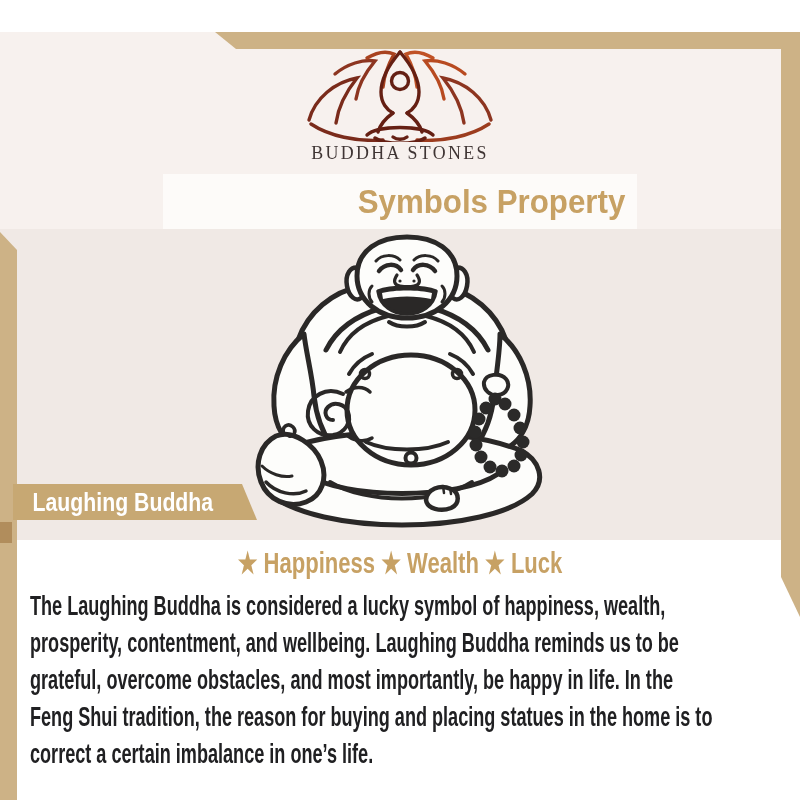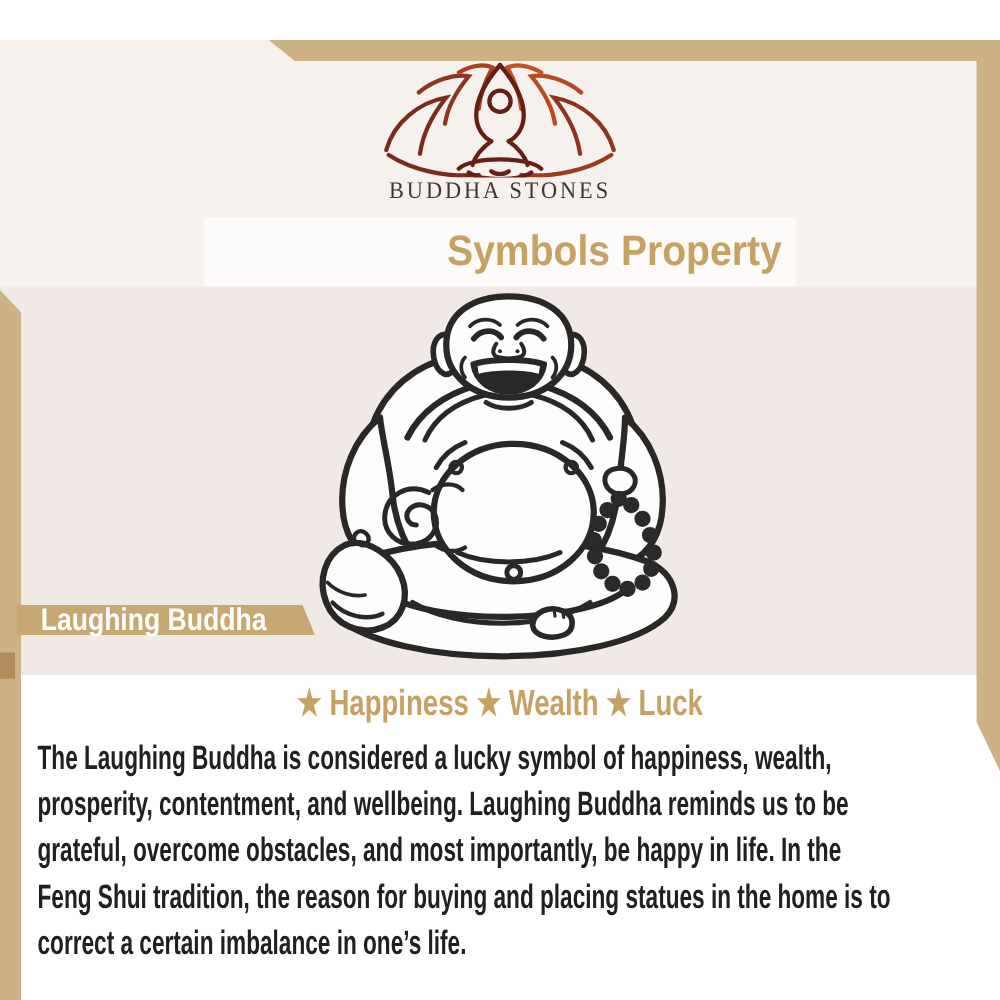--- a/index.html
+++ b/index.html
@@ -31,21 +31,21 @@
 
   
   .title-banner{position:absolute;left:163px;top:142px;width:474px;height:55px;
                 background:#fdfbf9;display:flex;align-items:center;justify-content:flex-end;}
   .title-text{font-size:34px;font-weight:700;color:#c7a164;transform:scaleX(.92);white-space:nowrap;}
 
   
   .buddha{position:absolute;left:248px;top:202px;width:304px;height:297px;}
 
   
-  .ribbon{position:absolute;left:13px;top:452px;width:244px;height:24px;background:#c7a873;
+  .ribbon{position:absolute;left:13px;top:452px;width:244px;height:36px;background:#c7a873;
           clip-path:polygon(0 0,229px 0,244px 36px,0 36px);display:flex;align-items:center;}
   .ribbon-text{font-size:25px;font-weight:700;color:#ffffff;padding-left:23px;
                transform:scaleX(.85);transform-origin:0 50%;white-space:nowrap;}
 
   
   .benefits{position:absolute;left:0;top:509px;width:800px;height:44px;line-height:44px;
             text-align:center;font-size:29px;font-weight:700;color:#c7a164;
             transform:scaleX(.76);white-space:nowrap;}
 
   

